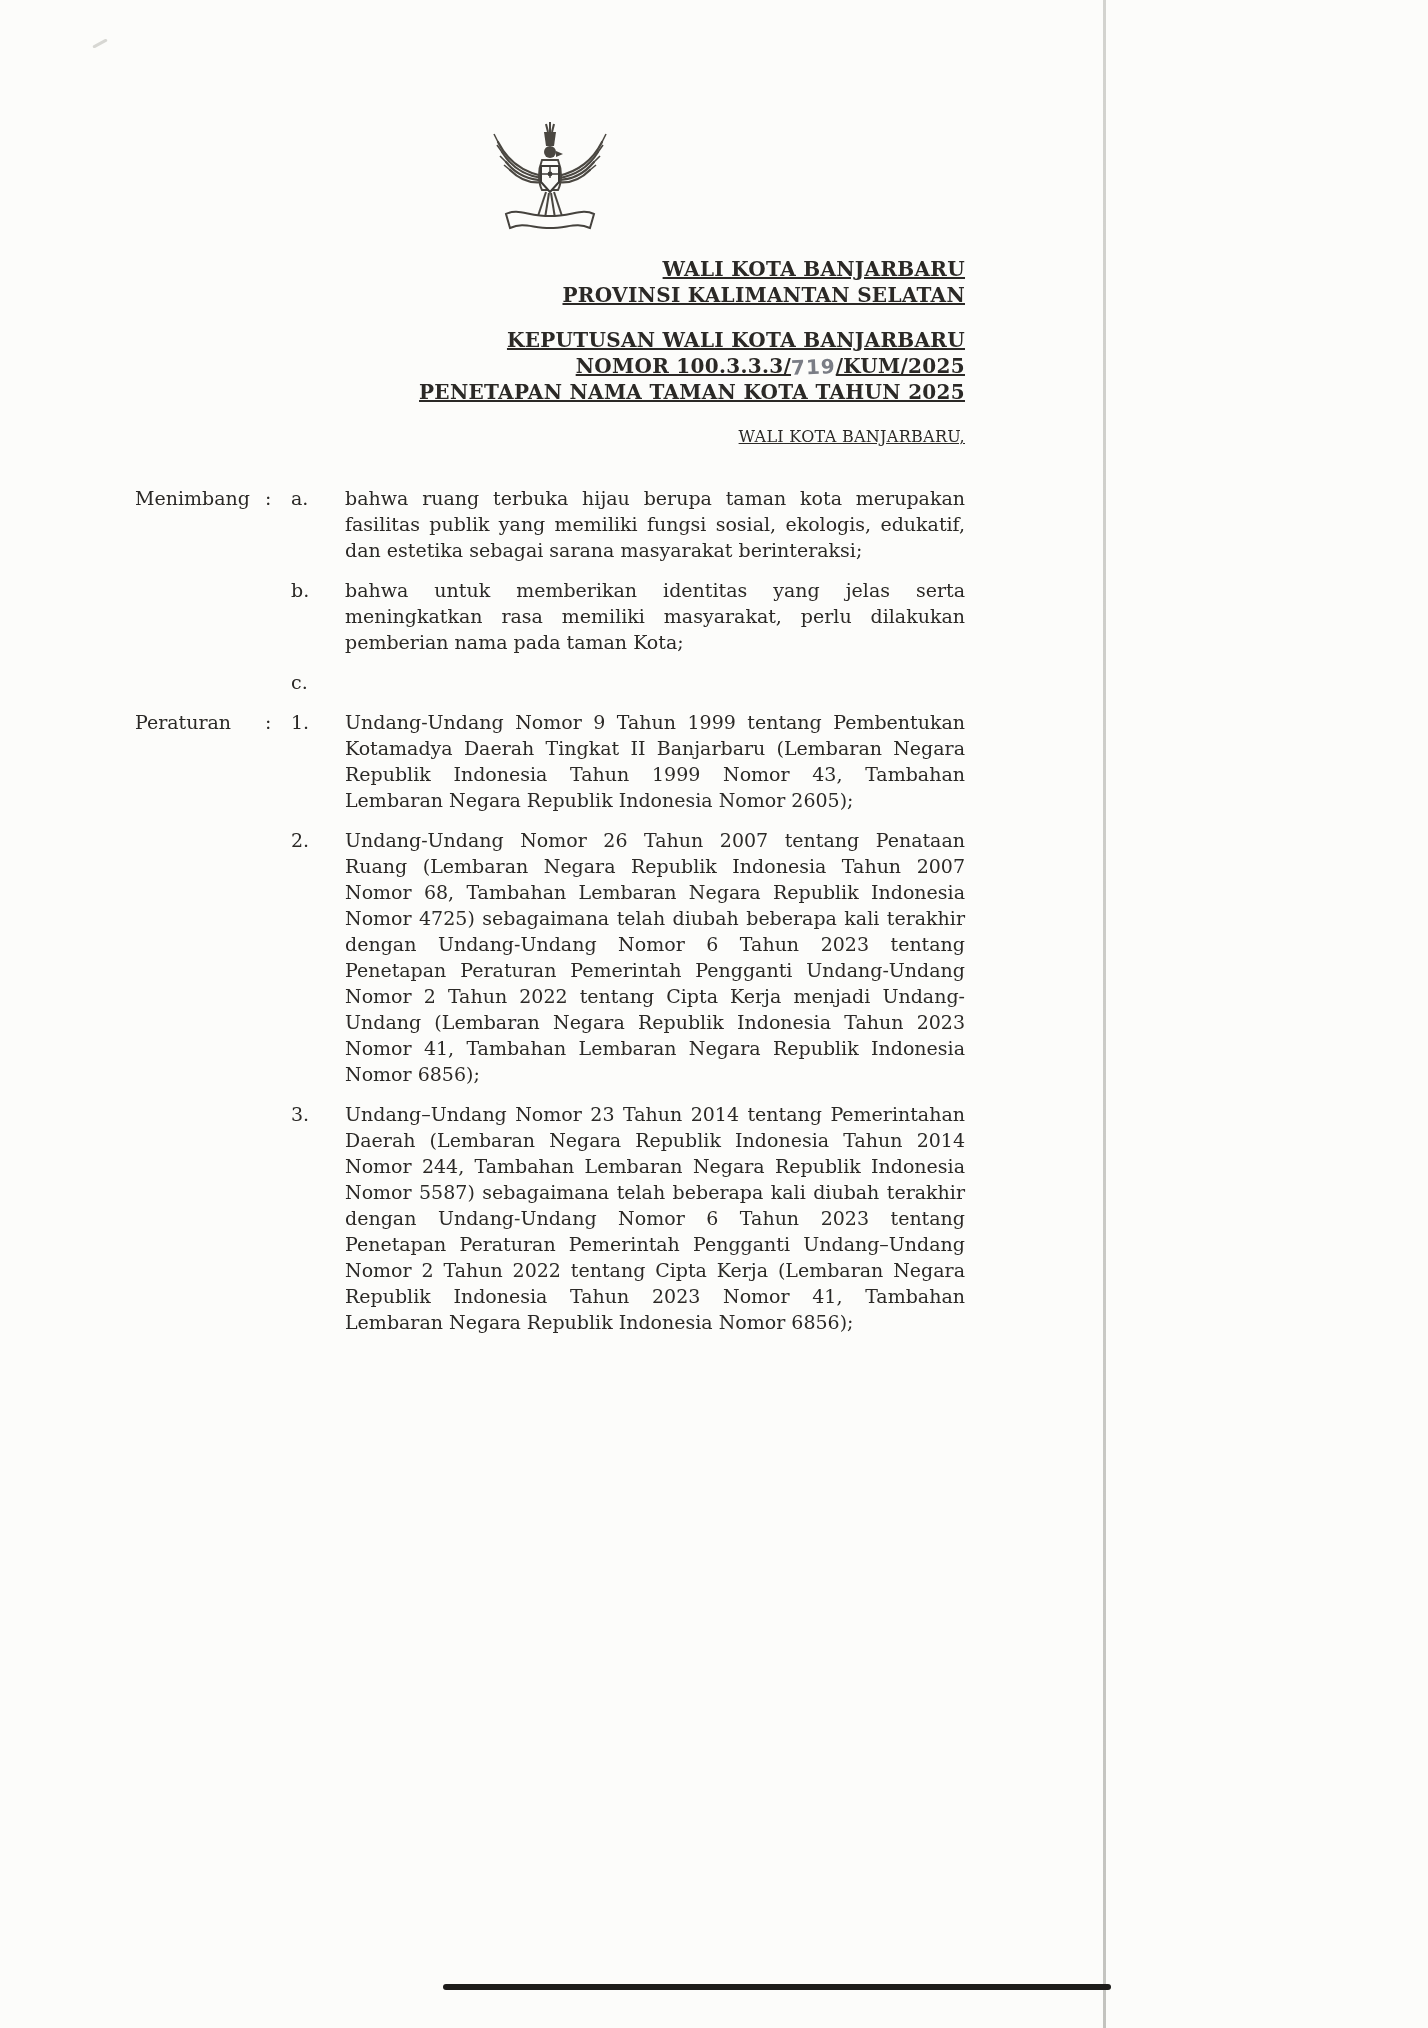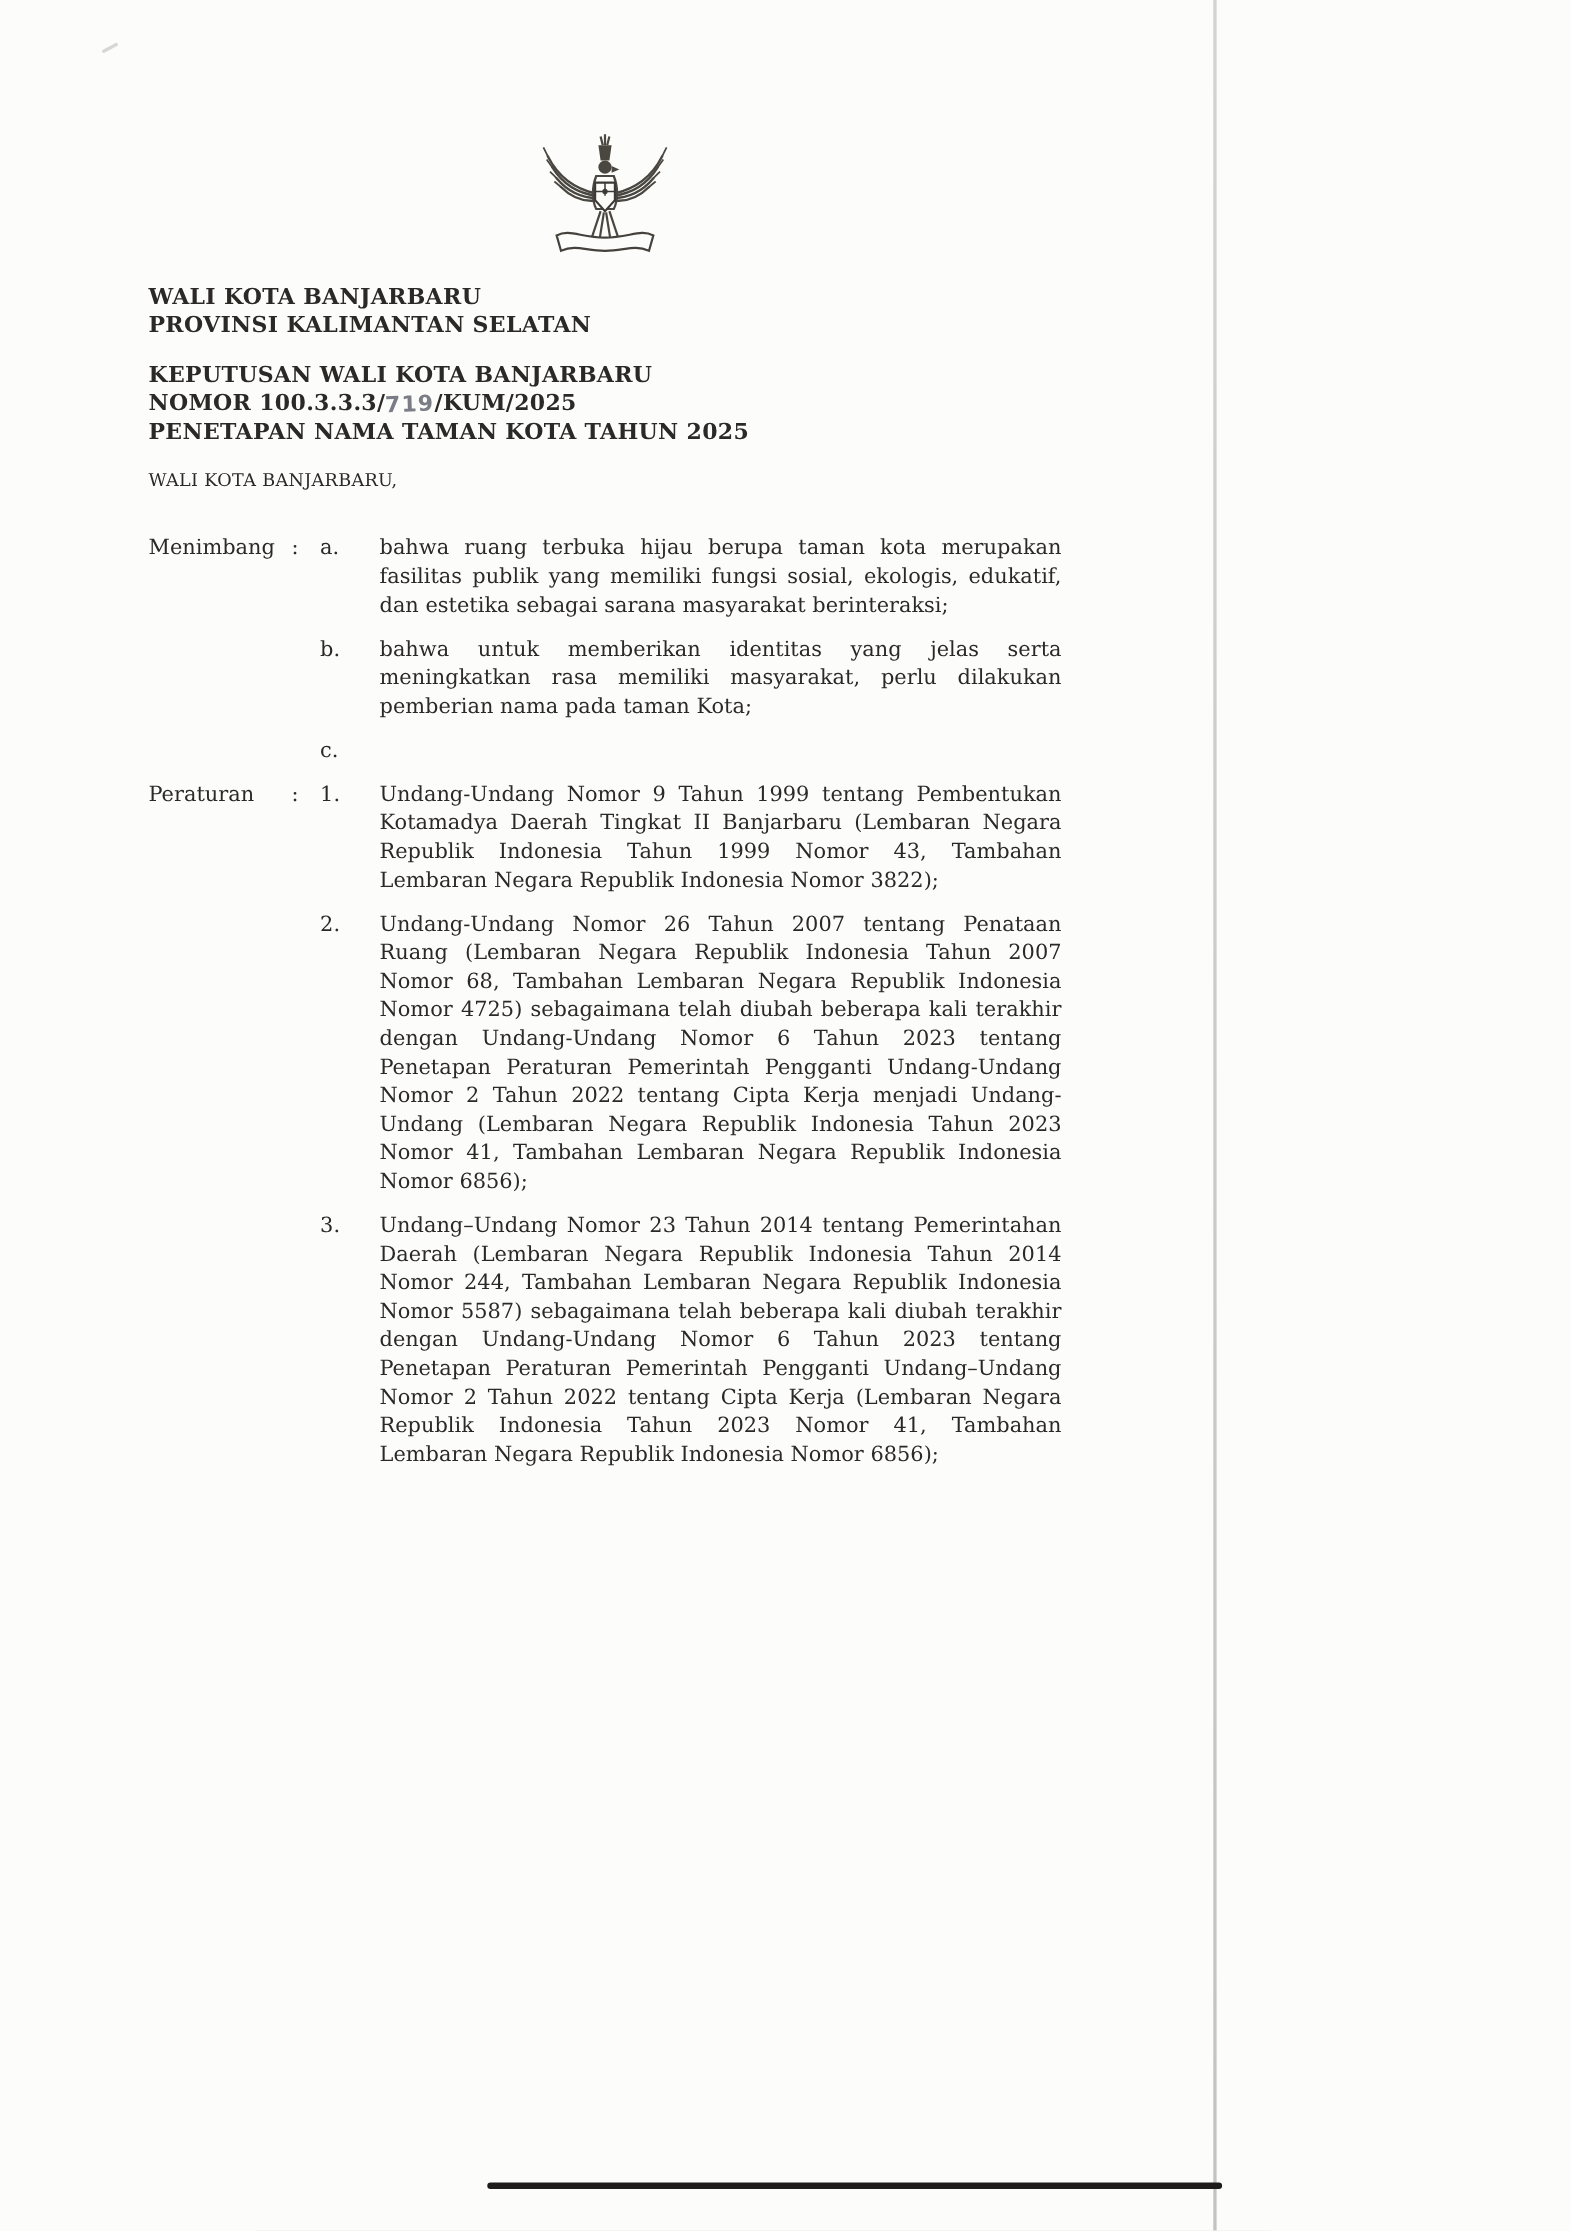--- a/index.html
+++ b/index.html
@@ -24,21 +24,21 @@
   .stray-mark{
     position:absolute;left:92px;top:42px;width:16px;height:3px;
     background:#c7c7c2;transform:rotate(-28deg);opacity:.7;border-radius:2px;
   }
   .content{
     position:absolute;left:135px;top:0;width:830px;
   }
   .emblem-wrap{
     width:124px;height:126px;margin:112px auto 0 auto;
   }
-  .header-block{text-align:left;}
+  .header-block{text-align:right;text-decoration:underline;}
   .h-line{
     font-size:20px;font-weight:bold;line-height:26px;letter-spacing:.3px;
   }
   .authority{margin-top:18px;}
   .decision{margin-top:19px;}
   .tentang{margin-top:15px;}
   .subject{margin-top:0;}
   .salutation{margin-top:19px;font-weight:400;font-size:16px;line-height:26px;letter-spacing:.3px;}
   .handwritten{
     font-family:"DejaVu Sans", sans-serif;
@@ -150,21 +150,21 @@
       <div class="row">
         <div class="label"></div>
         <div class="colon"></div>
         <div class="marker">c.</div>
       </div>
 
       <div class="row">
         <div class="label">Peraturan</div>
         <div class="colon">:</div>
         <div class="marker">1.</div>
-        <div class="para">Undang-Undang Nomor 9 Tahun 1999 tentang Pembentukan Kotamadya Daerah Tingkat II Banjarbaru (Lembaran Negara Republik Indonesia Tahun 1999 Nomor 43, Tambahan Lembaran Negara Republik Indonesia Nomor 3822);</div>
+        <div class="para">Undang-Undang Nomor 9 Tahun 1999 tentang Pembentukan Kotamadya Daerah Tingkat II Banjarbaru (Lembaran Negara Republik Indonesia Tahun 1999 Nomor 43, Tambahan Lembaran Negara Republik Indonesia Nomor 2605);</div>
       </div>
 
       <div class="row">
         <div class="label"></div>
         <div class="colon"></div>
         <div class="marker">2.</div>
         <div class="para">Undang-Undang Nomor 26 Tahun 2007 tentang Penataan Ruang (Lembaran Negara Republik Indonesia Tahun 2007 Nomor 68, Tambahan Lembaran Negara Republik Indonesia Nomor 4725) sebagaimana telah diubah beberapa kali terakhir dengan Undang-Undang Nomor 6 Tahun 2023 tentang Penetapan Peraturan Pemerintah Pengganti Undang-Undang Nomor 2 Tahun 2022 tentang Cipta Kerja menjadi Undang-Undang (Lembaran Negara Republik Indonesia Tahun 2023 Nomor 41, Tambahan Lembaran Negara Republik Indonesia Nomor 6856);</div>
       </div>
 
       <div class="row">

